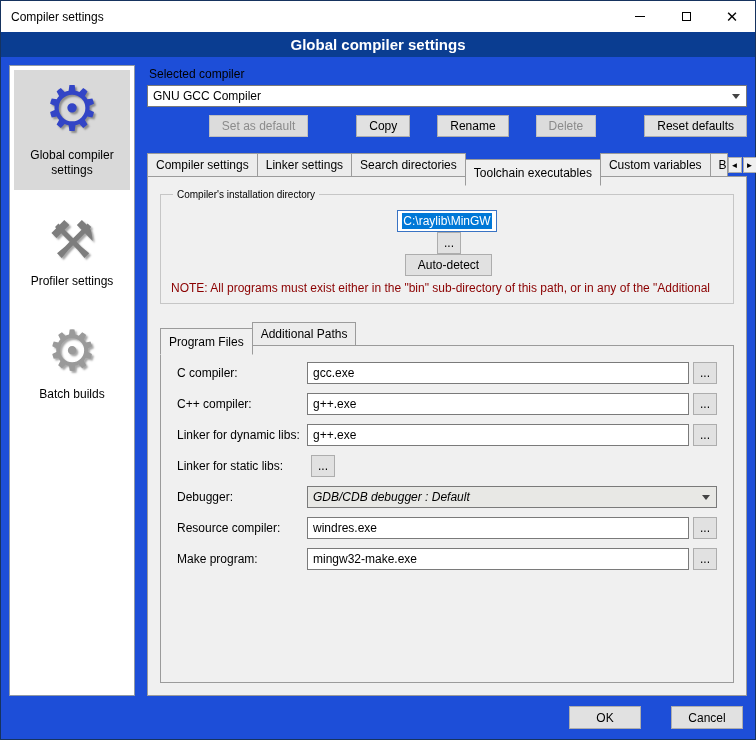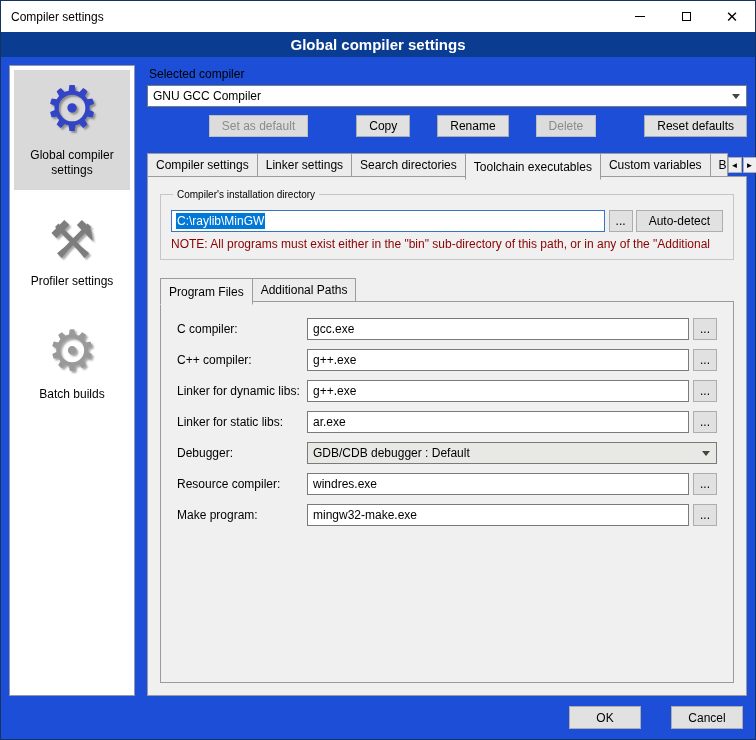--- a/index.html
+++ b/index.html
@@ -43,45 +43,45 @@
 
   .btn-row { display:flex; justify-content:flex-end; align-items:center; margin-top:8px;gap:24px; }
   .btn { background:#e1e1e1; border:1px solid #adadad; padding:3px 12px; font-size:12px; font-family:inherit; cursor:default; white-space:nowrap; }
   .btn[disabled] { color:#8b8b8b; background:#dcdcdc; border-color:#bfbfbf; }
   .btn + .btn { margin-left:3px; }
   .btn.gap-left { margin-left:24px; }
 
   
   .tabbar { display:flex; align-items:flex-end; margin-top:12px; position:relative; z-index:2; }
   .tab { border:1px solid #9b9b9b; border-bottom:none; background:#ececec; padding:4px 8px 4px 8px; margin-right:-1px; white-space:nowrap; cursor:default; }
-  .tab.active { background:#f0f0f0; padding-top:6px; padding-bottom:5px; position:relative; top:4px; border-bottom:1px solid #f0f0f0; }
+  .tab.active { background:#f0f0f0; padding-top:6px; padding-bottom:5px; position:relative; top:10px; border-bottom:1px solid #f0f0f0; }
   .tab.clipped { max-width:44px; overflow:hidden; }
   .tab-arrows { margin-left:auto; display:flex; align-items:center; padding-bottom:3px; }
   .tab-arrow { width:14px; height:16px; font-size:8px; line-height:16px; text-align:center; background:#f0f0f0; border:1px solid #adadad; margin-left:1px; cursor:default; }
 
   .tab-panel { border:1px solid #9b9b9b; background:#f0f0f0; flex:1; margin-top:0px; padding:12px 12px 12px 12px; display:flex; flex-direction:column; min-height:0; overflow:hidden; }
 
   fieldset.groupbox { border:1px solid #c6c6c6; padding:10px 10px 8px 10px; margin-top:0px; }
   fieldset.groupbox legend { font-size:10px; padding:0 4px; margin-left:2px; }
 
-  .install-row { display:flex; align-items:center; }
+  .install-row { display:flex; align-items:center;flex-direction:column; }
   .textbox { flex:1; height:22px; background:#fff; border:1px solid #3973c4; padding:2px 4px; display:flex; align-items:center; overflow:hidden; white-space:nowrap; }
   .textbox .sel { background:#0078d7; color:#fff; padding:1px 1px; }
   .browse-btn { width:24px; height:22px; padding:0; margin-left:4px; flex:0 0 auto; }
   .autodetect-btn { height:22px; margin-left:5px; flex:0 0 auto; }
 
   .note { color:#8b0000; margin-top:5px; white-space:nowrap; overflow:hidden; }
 
   .subtabbar { display:flex; align-items:flex-end; margin-top:14px; position:relative; z-index:2; }
   .subpanel { border:1px solid #9b9b9b; background:#f0f0f0; flex:1; padding:16px 16px 12px 16px; min-height:0; overflow:hidden; }
 
   .form-row { display:flex; align-items:center; margin-bottom:9px; }
   .form-row .lbl { width:130px; flex:0 0 auto; }
   .form-row input[type=text] { flex:1; height:22px; border:1px solid #7a7a7a; padding:2px 5px; font-family:inherit; font-size:12px; background:#fff; }
-  .form-row .combobox { flex:1; height:22px; }
+  .form-row .combobox { flex:1; height:22px;font-style:italic; }
 
   
   .footer { flex:0 0 auto; display:flex; justify-content:flex-end; align-items:center; padding:6px 12px 10px 12px;gap:20px; }
   .footer .btn { min-width:72px; height:23px; }
   .footer .btn + .btn { margin-left:10px; }
 </style>
 </head>
 <body>
 
 <div class="window">
@@ -183,21 +183,20 @@
           </div>
 
           <div class="form-row">
             <span class="lbl">Linker for dynamic libs:</span>
             <input type="text" value="g++.exe" style="">
             <button class="btn browse-btn">...</button>
           </div>
 
           <div class="form-row">
             <span class="lbl">Linker for static libs:</span>
-            <input type="text" value="ar.exe" style="">
             <button class="btn browse-btn">...</button>
           </div>
 
           <div class="form-row">
             <span class="lbl">Debugger:</span>
             <div class="combobox gray">
               <span>GDB/CDB debugger : Default</span>
               <span class="chev"></span>
             </div>
           </div>

